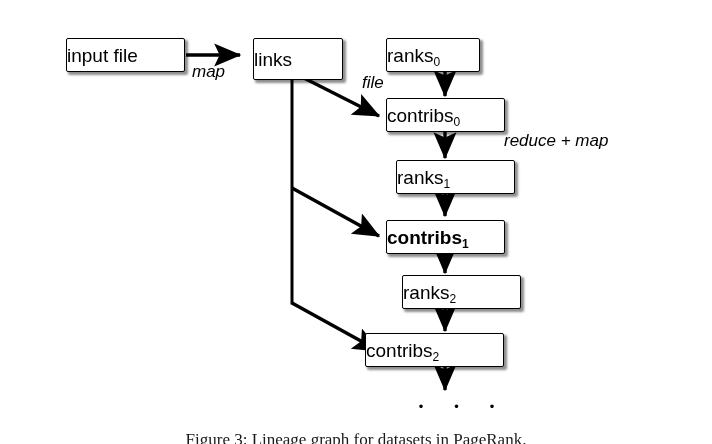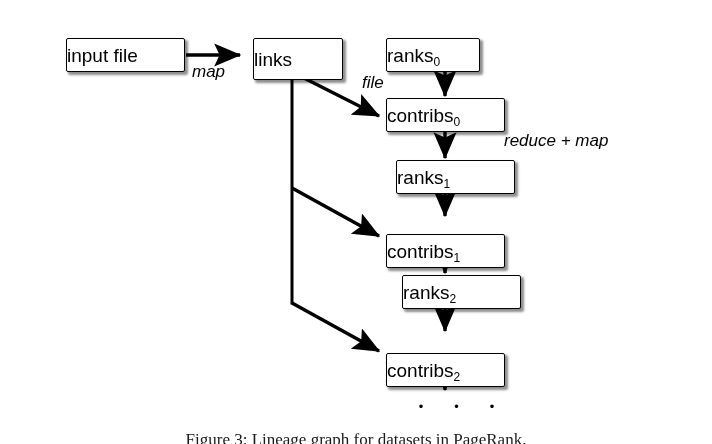--- a/index.html
+++ b/index.html
@@ -163,33 +163,33 @@
       <span>contribs</span><span class="sub">0</span>
     </span>
   </div>
 
   <div class="node" style="left:386px; top:160px; width:119px; height:34px;margin-left:10px;">
     <span class="node-label">
       <span>ranks</span><span class="sub">1</span>
     </span>
   </div>
 
-  <div class="node" style="left:386px; top:234px; width:119px; height:34px;">
+  <div class="node" style="left:386px; top:220px; width:119px; height:34px;font-weight:bold;">
     <span class="node-label">
       <span>contribs</span><span class="sub">1</span>
     </span>
   </div>
 
   <div class="node" style="left:386px; top:275px; width:119px; height:34px;margin-left:16px;">
     <span class="node-label">
       <span>ranks</span><span class="sub">2</span>
     </span>
   </div>
 
-  <div class="node" style="left:386px; top:333px; width:119px; height:34px;margin-top:20px;">
+  <div class="node" style="left:365px; top:333px; width:139px; height:34px;">
     <span class="node-label">
       <span>contribs</span><span class="sub">2</span>
     </span>
   </div>
 
   <div class="edge-label" style="left:192px; top:62px;">map</div>
 
   <div class="edge-label" style="left:362px; top:73px;">file</div>
 
   <div class="edge-label" style="left:466px; top:131px;margin-left:38px;">reduce + map</div>

